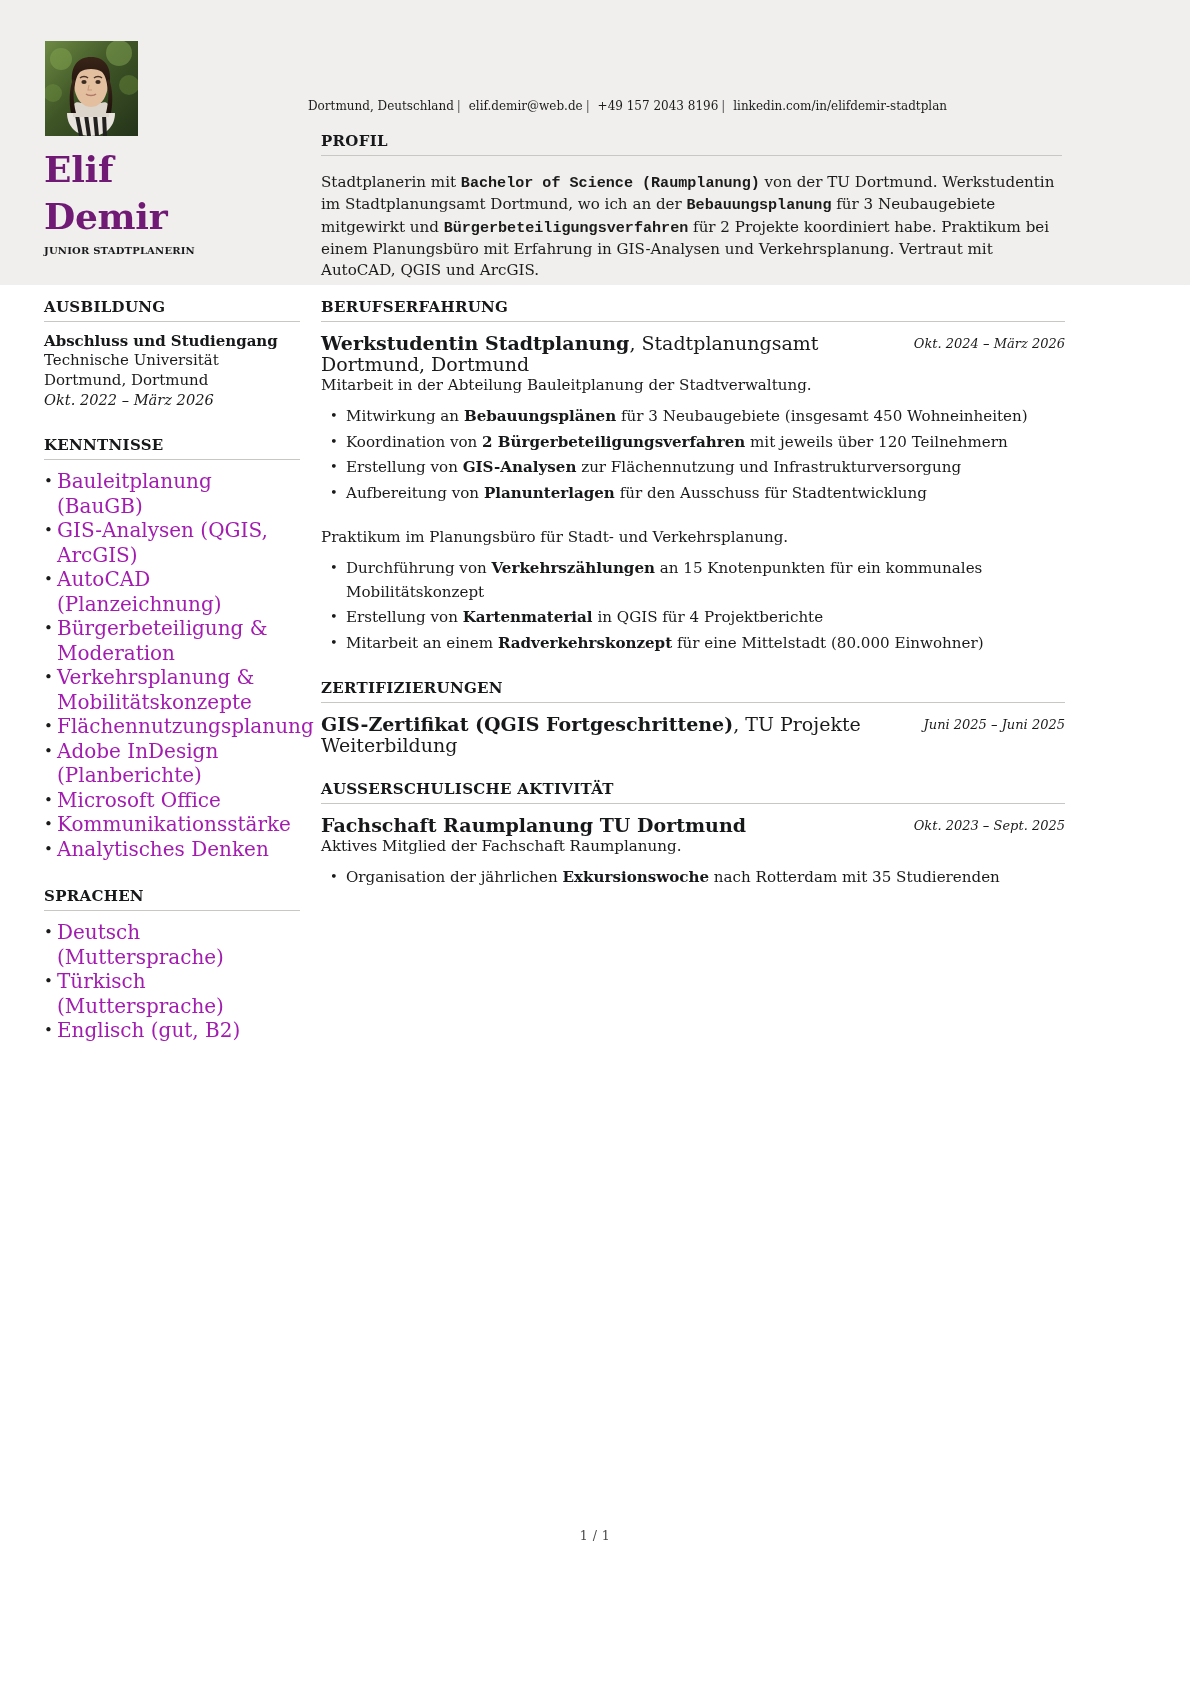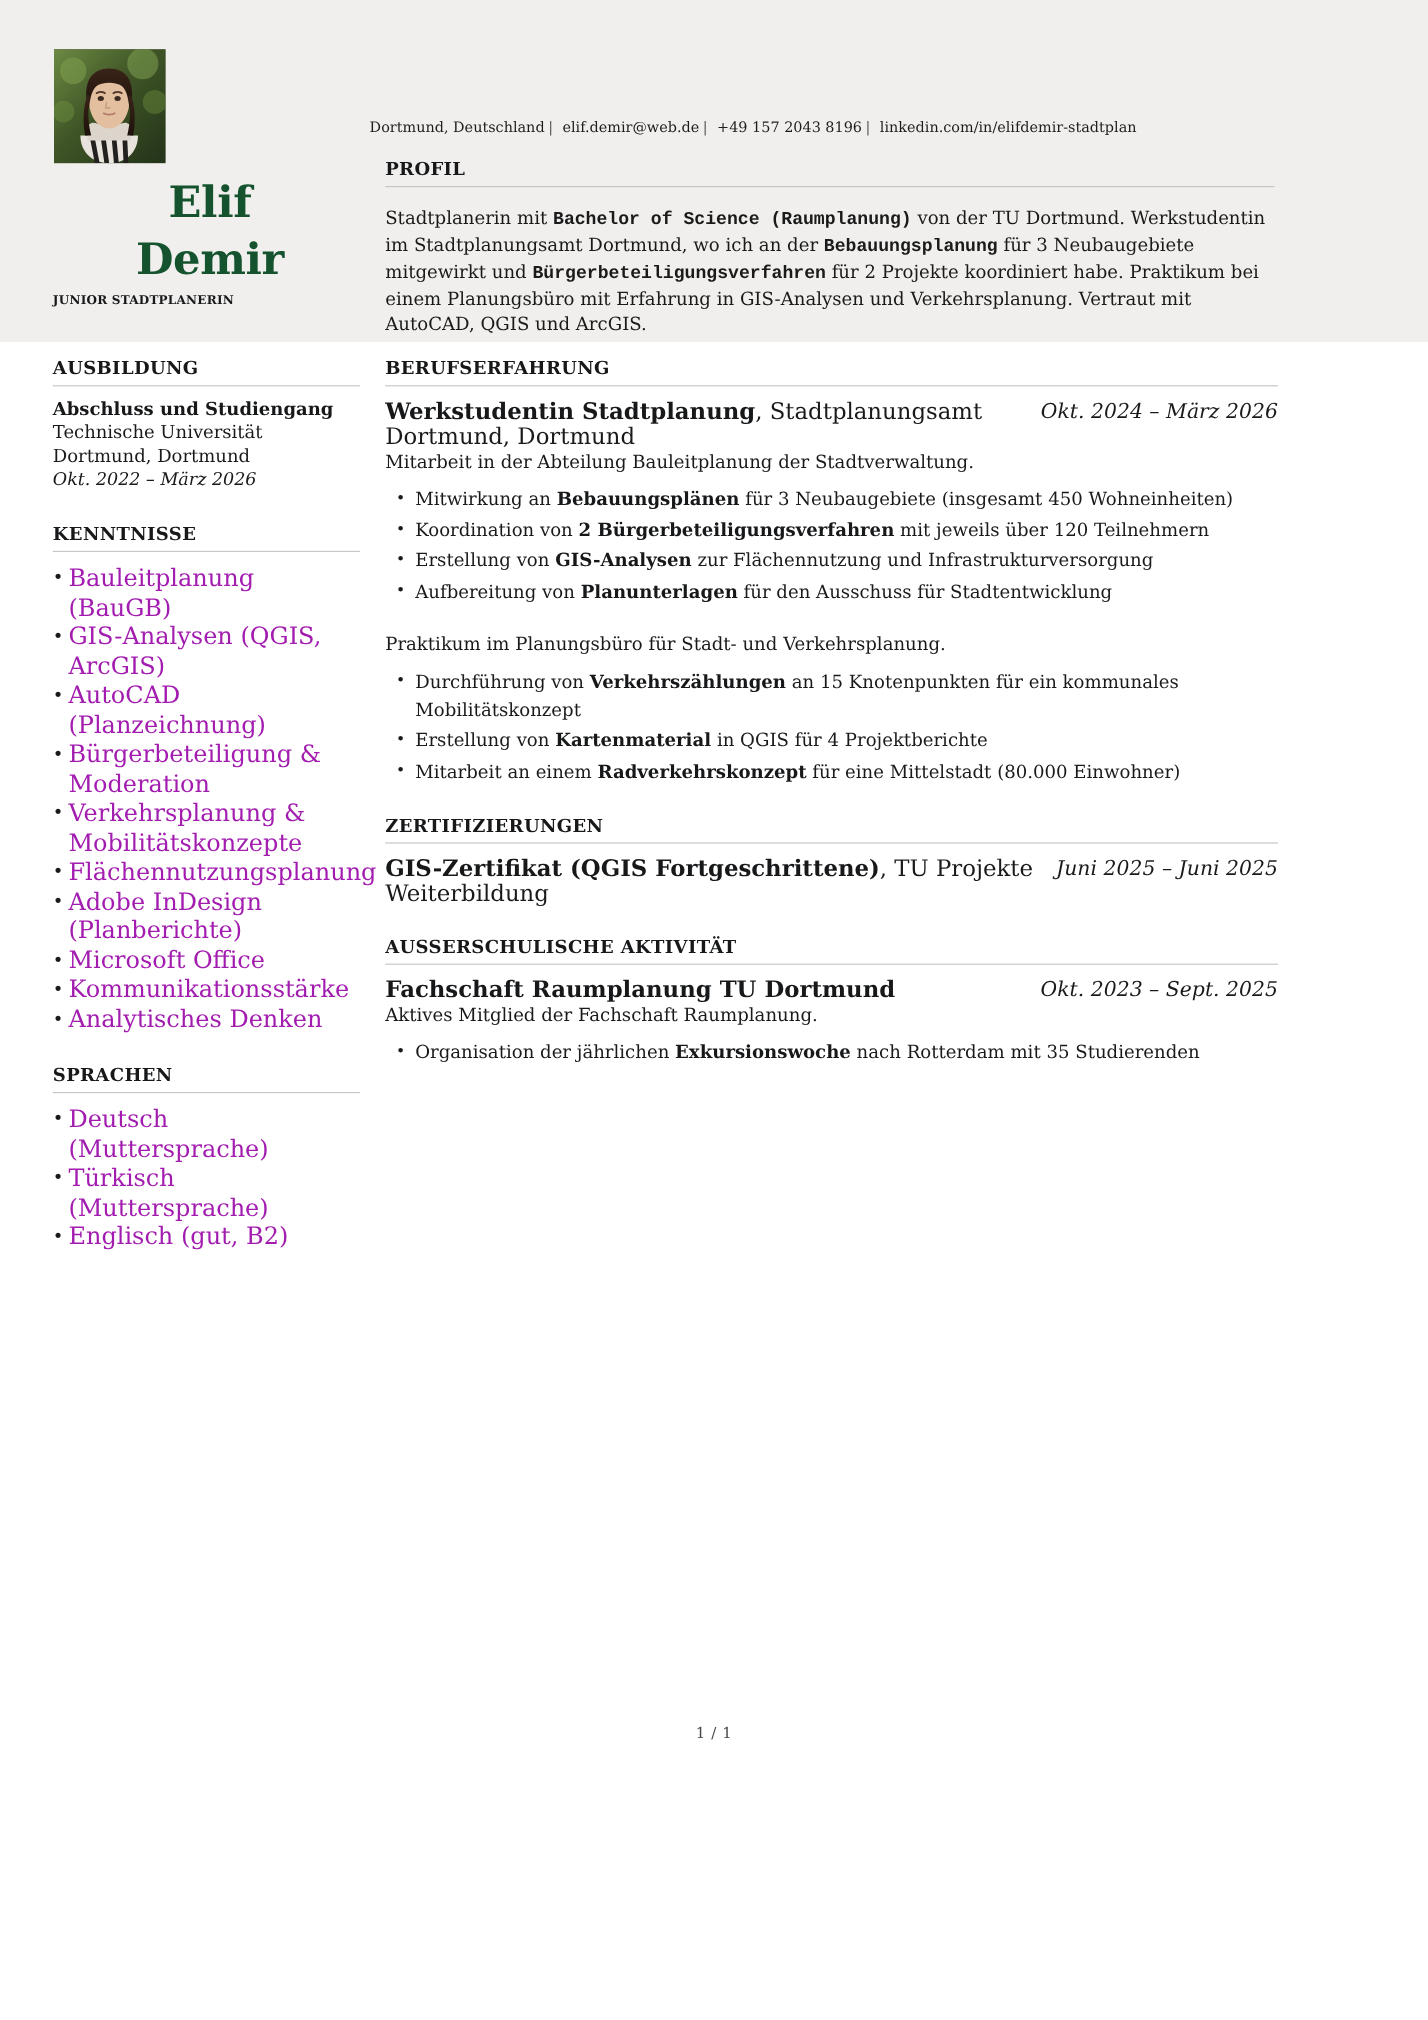--- a/index.html
+++ b/index.html
@@ -43,22 +43,21 @@
     position: absolute;
     left: 44px; top: 146px;
     width: 262px;
   }
   .name-line {
     font-family: "DejaVu Serif", "Liberation Serif", serif;
     font-weight: bold;
     font-size: 36px;
     line-height: 47px;
     letter-spacing: -0.3px;
-    color: #14532d;
-    text-align: center;
+    color: #701a75;
   }
   .job-title {
     margin-top: 5px;
     font-family: "DejaVu Serif", "Liberation Serif", serif;
     font-weight: bold;
     font-size: 10px;
     letter-spacing: 0.2px;
     color: #17181a;
   }
 
@@ -168,21 +167,21 @@
     font-size: 19px;
     line-height: 21px;
     color: #1a1a1a;
     flex: 1 1 auto;
     padding-right: 14px;
     max-width: 600px;
   }
   .entry-title b { font-weight: bold; color: #17181a; }
   .entry-date {
     font-style: italic;
-    font-size: 17px;
+    font-size: 13px;
     line-height: 21px;
     color: #1a1a1a;
     white-space: nowrap;
     flex: 0 0 auto;
     text-align: right;
   }
   .entry-sub {
     font-size: 15.1px;
     line-height: 21px;
     color: #1a1a1a;
@@ -209,21 +208,21 @@
     font-size: 13px;
     color: #1a1a1a;
   }
   .m-list li b { font-weight: bold; color: #17181a; }
 
   .entry-gap { height: 19px; }
 
   .footer {
     position: absolute;
     left: 0;
-    top: 1436px;
+    top: 1528px;
     width: 1190px;
     text-align: center;
     font-size: 12.5px;
     color: #4a4a4a;
     letter-spacing: 0.5px;
   }
 </style>
 </head>
 <body>
 

